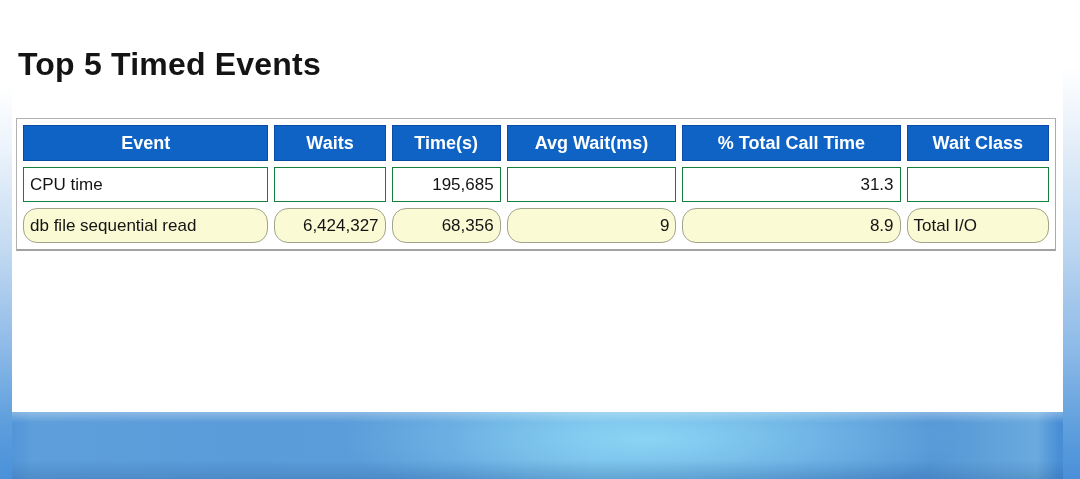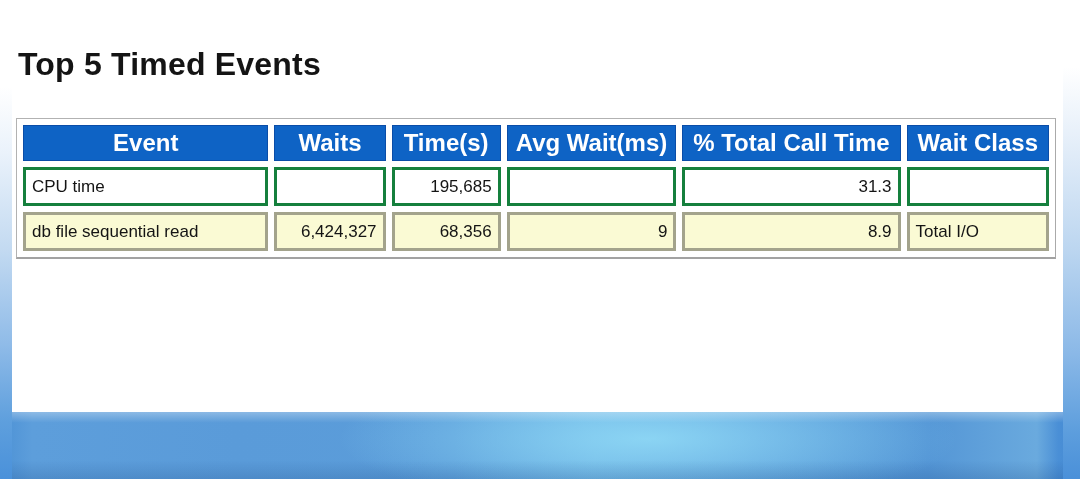--- a/index.html
+++ b/index.html
@@ -45,31 +45,31 @@
     width:100%; table-layout:fixed;
     border-collapse:separate; border-spacing:6px;
     background:#ffffff;
     border:1px solid #b2b2b2;
     border-bottom:2px solid #a2a2a2;
     border-right:1px solid #aaaaaa;
   }
   table.events th {
     background:#0e63c5; color:#ffffff;
     border:1px solid #0a4da8;
-    font-size:24px; font-weight:bold;
+    font-size:18px; font-weight:bold;
     height:34px; padding:0 6px; text-align:center;
     white-space:nowrap; overflow:hidden;
   }
   table.events td {
     background:#ffffff; color:#141414;
-    border:3px solid #15803d;
+    border:1px solid #15803d;
     font-size:17px; height:33px; padding:0 6px;
     white-space:nowrap; overflow:hidden;
   }
-  table.events tr.alt td { background:#fafad4; border-color:#a3a38c; }
+  table.events tr.alt td { background:#fafad4; border-color:#a3a38c;border-radius:14px; }
   td.al { text-align:left; }
   td.ar { text-align:right; }
 </style>
 </head>
 <body>
 
 <div class="canvas">
 
   <div class="edge-strip edge-left"></div>
   <div class="edge-strip edge-right"></div>

